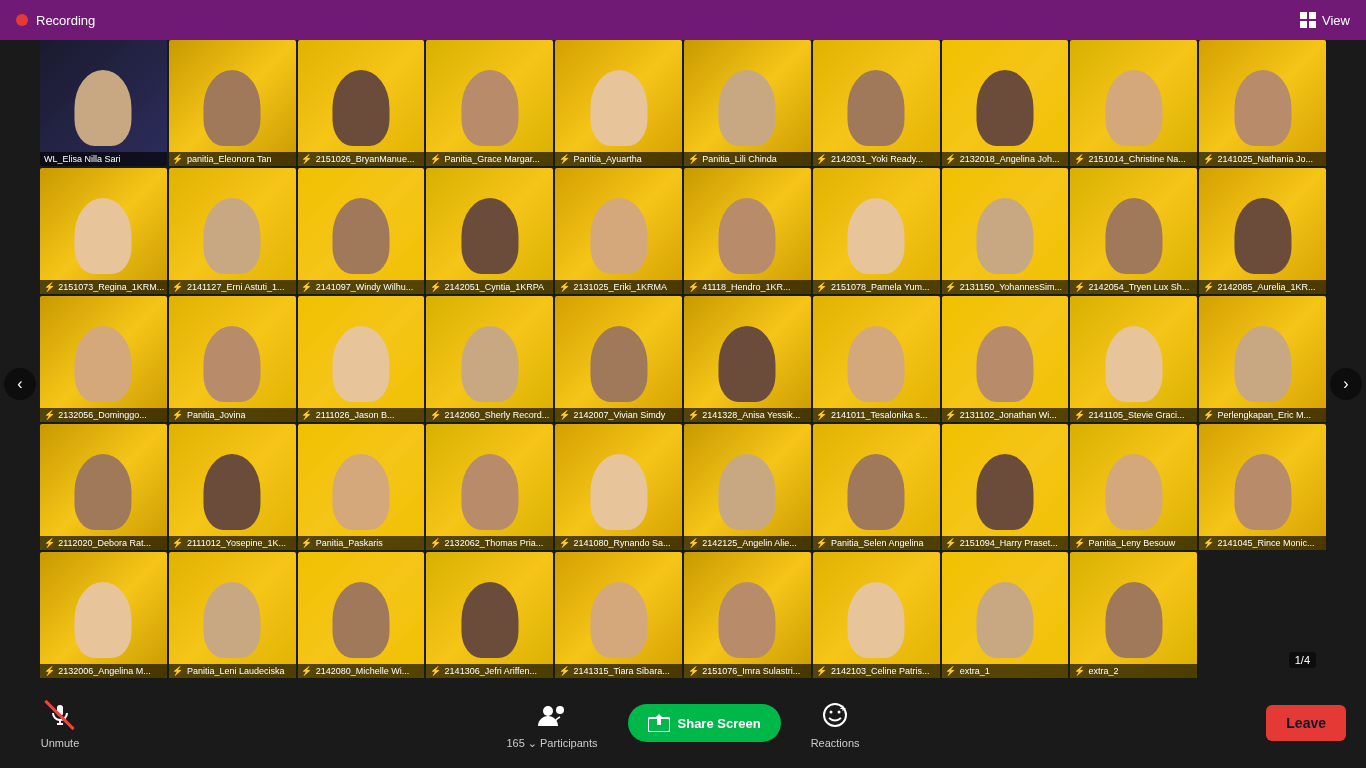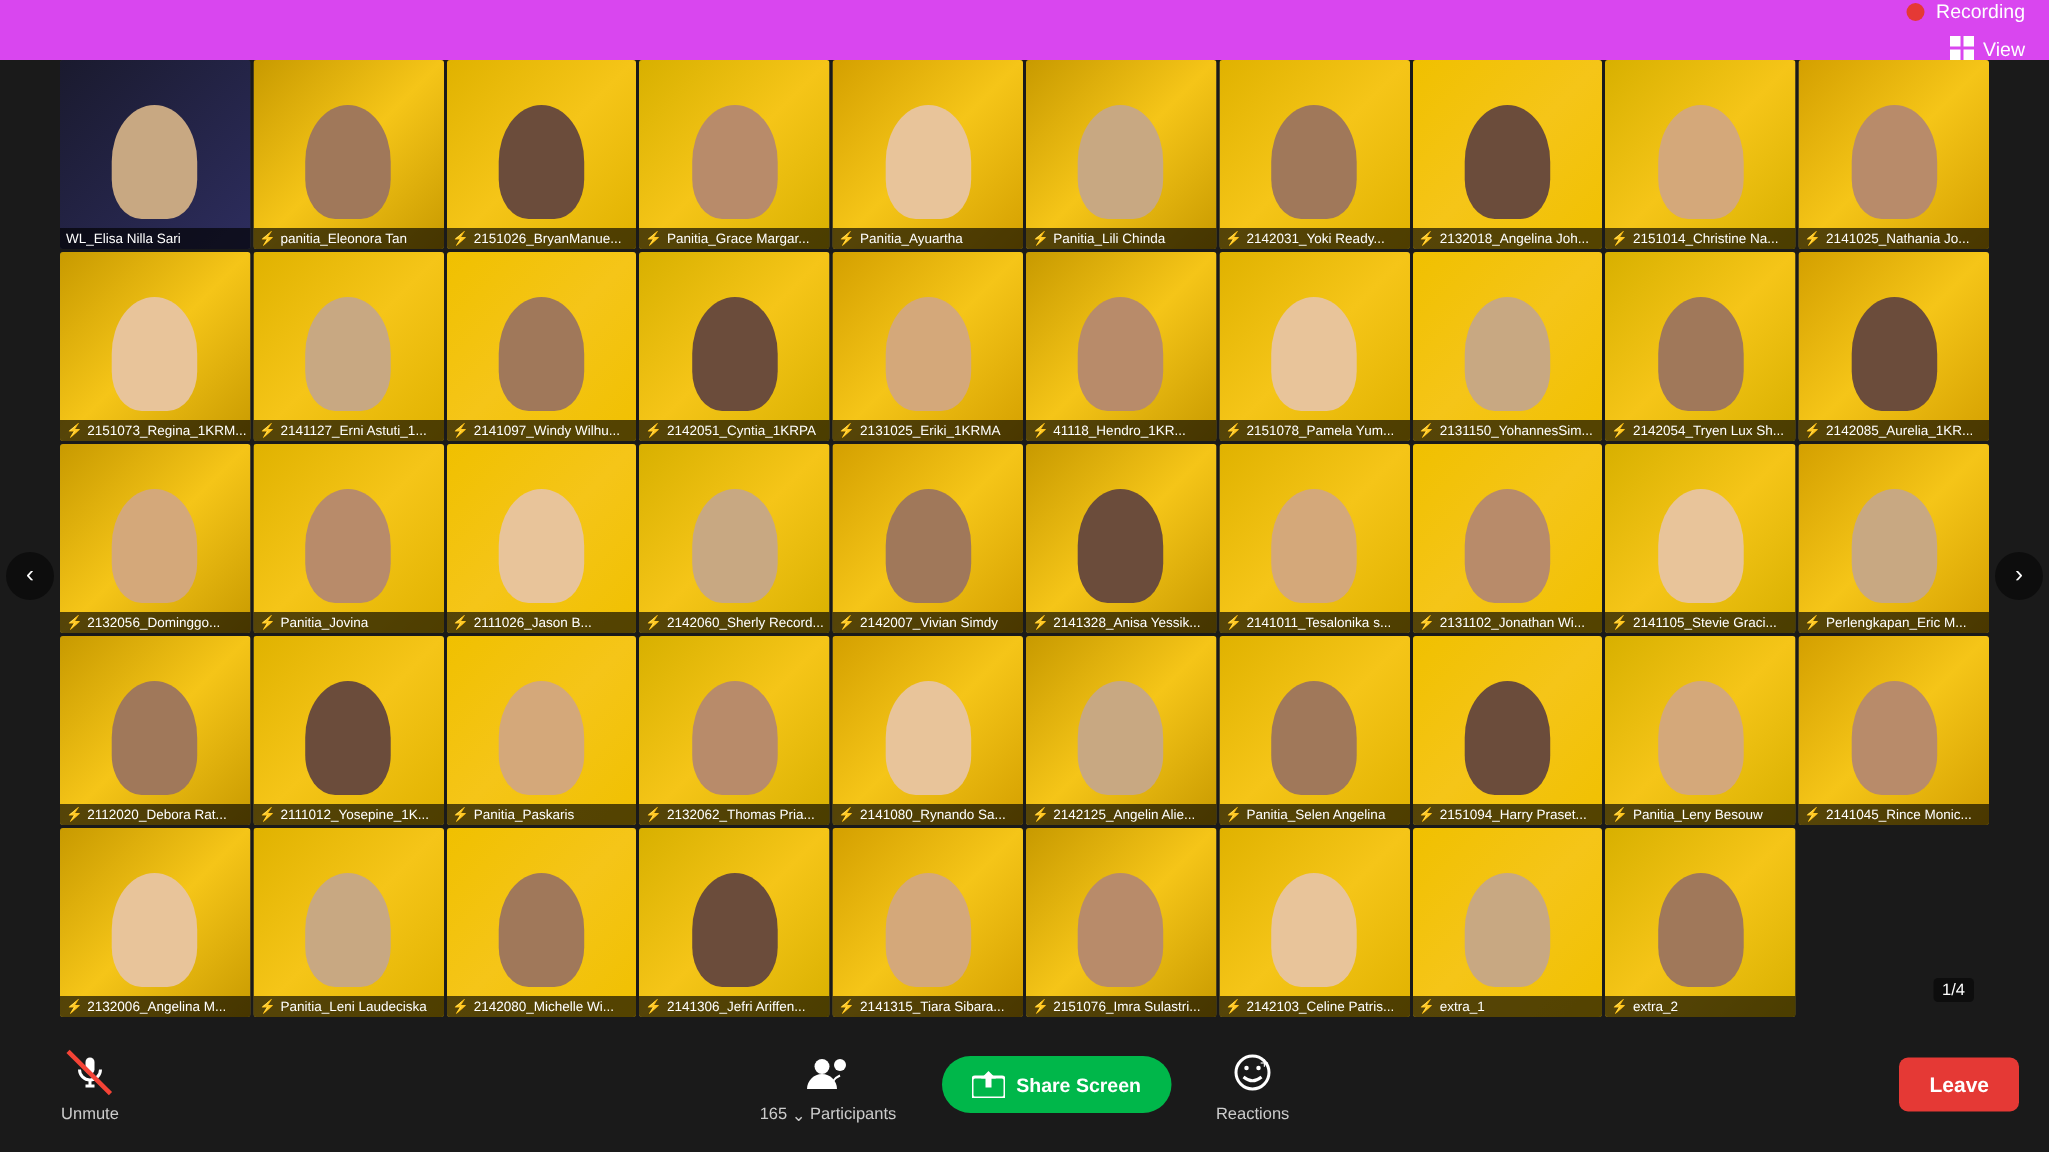--- a/index.html
+++ b/index.html
@@ -11,27 +11,26 @@
       overflow: hidden;
       position: relative;
       color: #fff;
     }
 
     
     #top-bar {
       position: absolute;
       top: 0; left: 0; right: 0;
       height: 40px;
-      background: #d946ef;
-      display: flex;
-      align-items: flex-end;
+      background: #701a75;
+      display: flex;
+      align-items: center;
       justify-content: space-between;
       padding: 0 16px;
       z-index: 10;
-      flex-direction: column;
     }
     #top-bar .left {
       display: flex;
       align-items: center;
       gap: 8px;
     }
     .recording-dot {
       width: 12px; height: 12px;
       background: #e53935;
       border-radius: 50%;
@@ -196,21 +195,21 @@
       color: #fff;
       font-size: 13px;
       font-weight: bold;
     }
 
     
     .leave-btn {
       position: absolute;
       right: 20px;
       background: #e53935;
-      color: #ffffff;
+      color: #0f172a;
       border: none;
       border-radius: 6px;
       padding: 10px 20px;
       font-size: 14px;
       font-weight: bold;
       cursor: pointer;
     }
 
     
     .toolbar-left {

